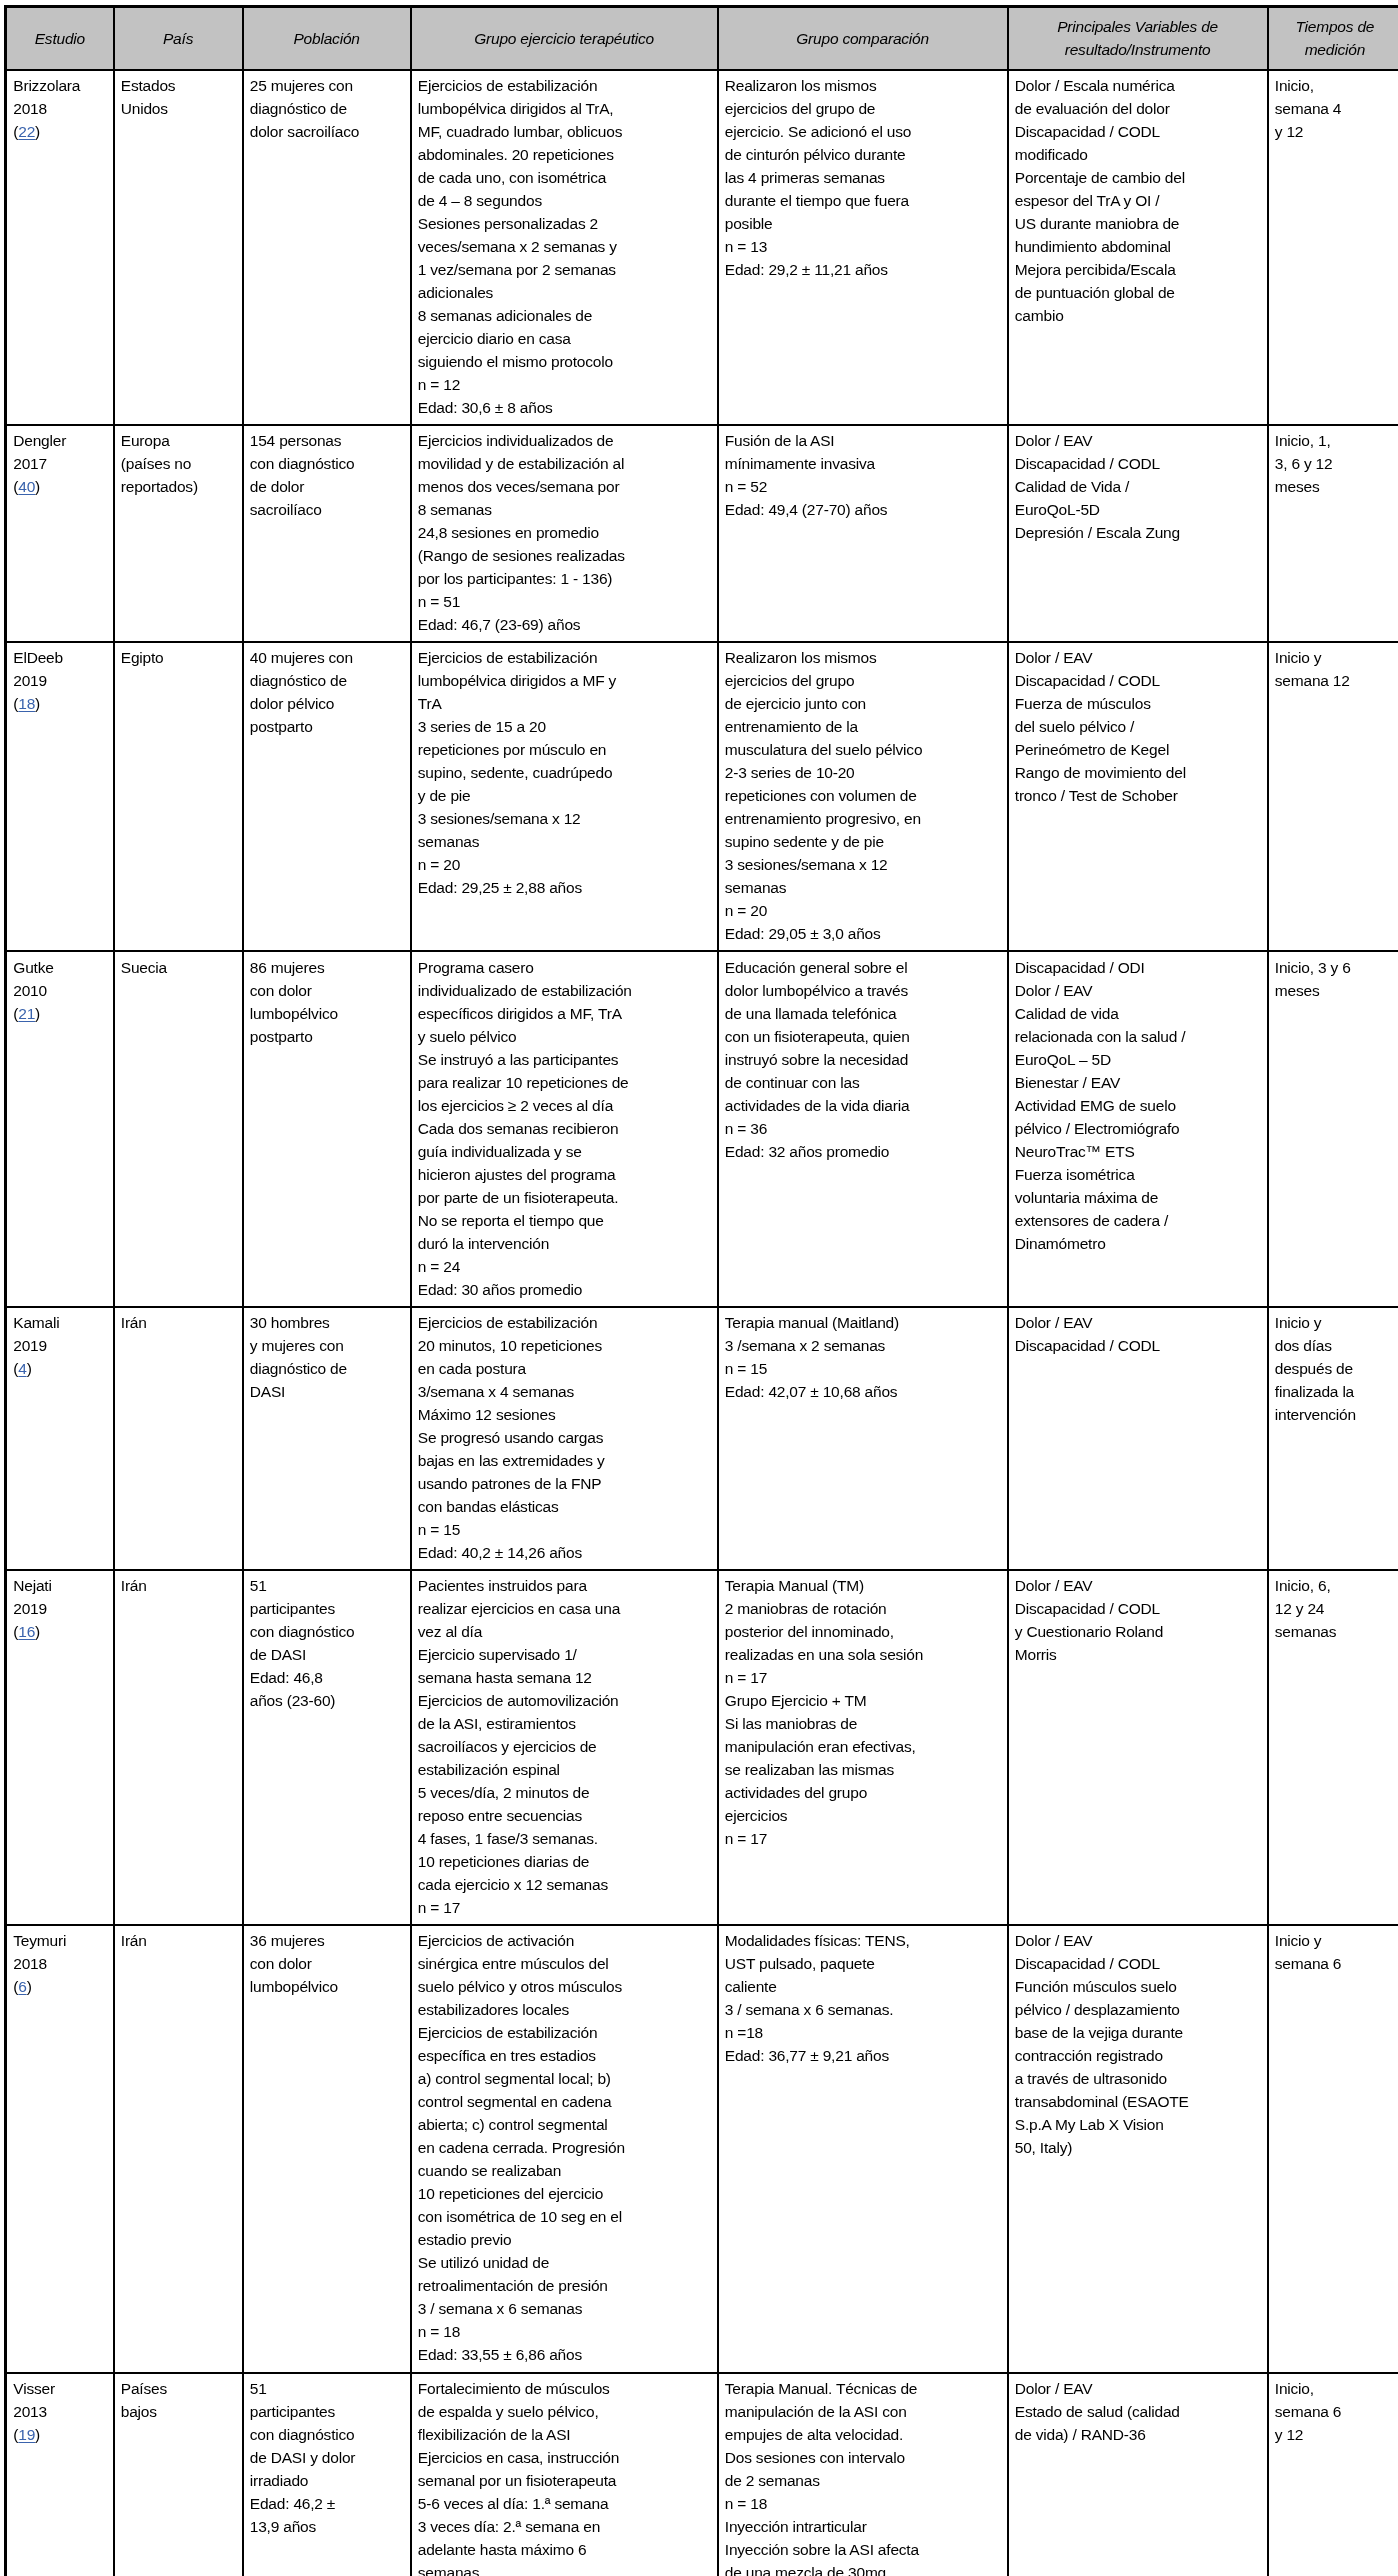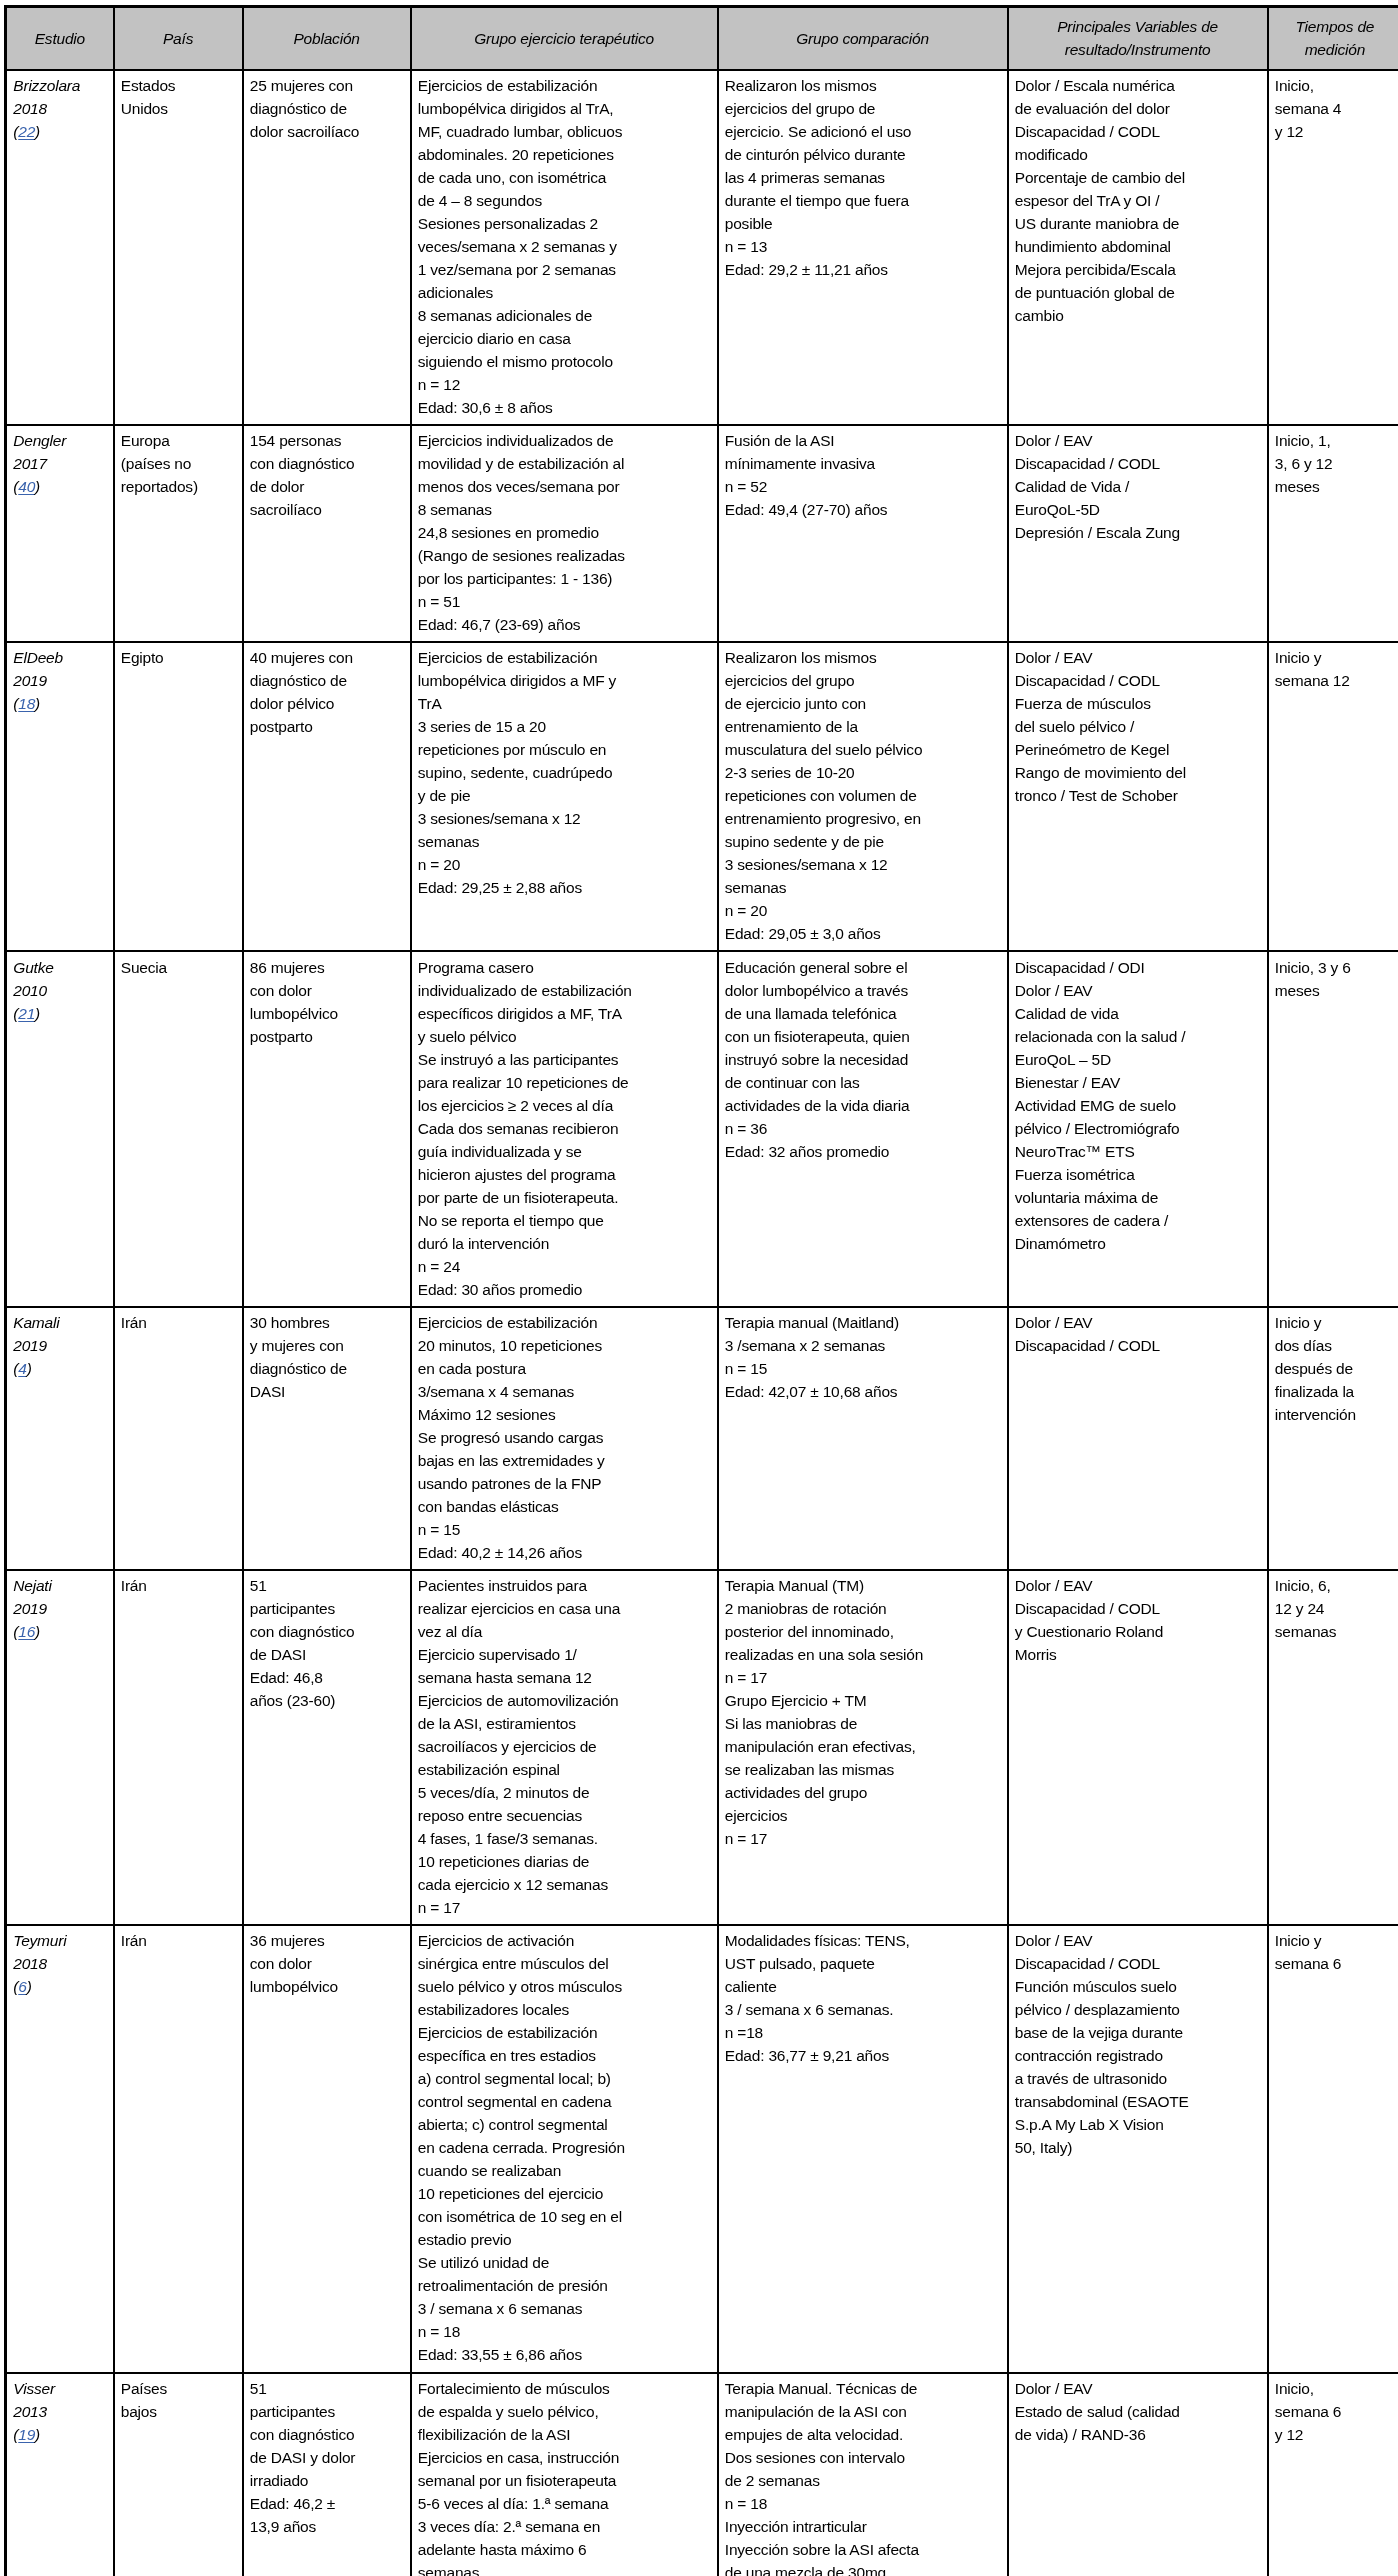--- a/index.html
+++ b/index.html
@@ -40,23 +40,22 @@
     white-space: pre-line;
     border-bottom: 2.6px solid #000000;
     padding: 7.2px 4.1px;
   }
   td .pre, td.pre {
     white-space: pre-line;
   }
   .study-name {
     display: block;
     white-space: pre-line;
-    font-style: italic;
-  }
-  .study-ref { display: block; font-style: italic; }
+  }
+  .study-ref { display: block; }
   a.cite {
     color: #3a63ad;
     text-decoration: underline;
     text-underline-offset: 2.1px;
     cursor: pointer;
   }
 </style>
 </head>
 <body>
 

